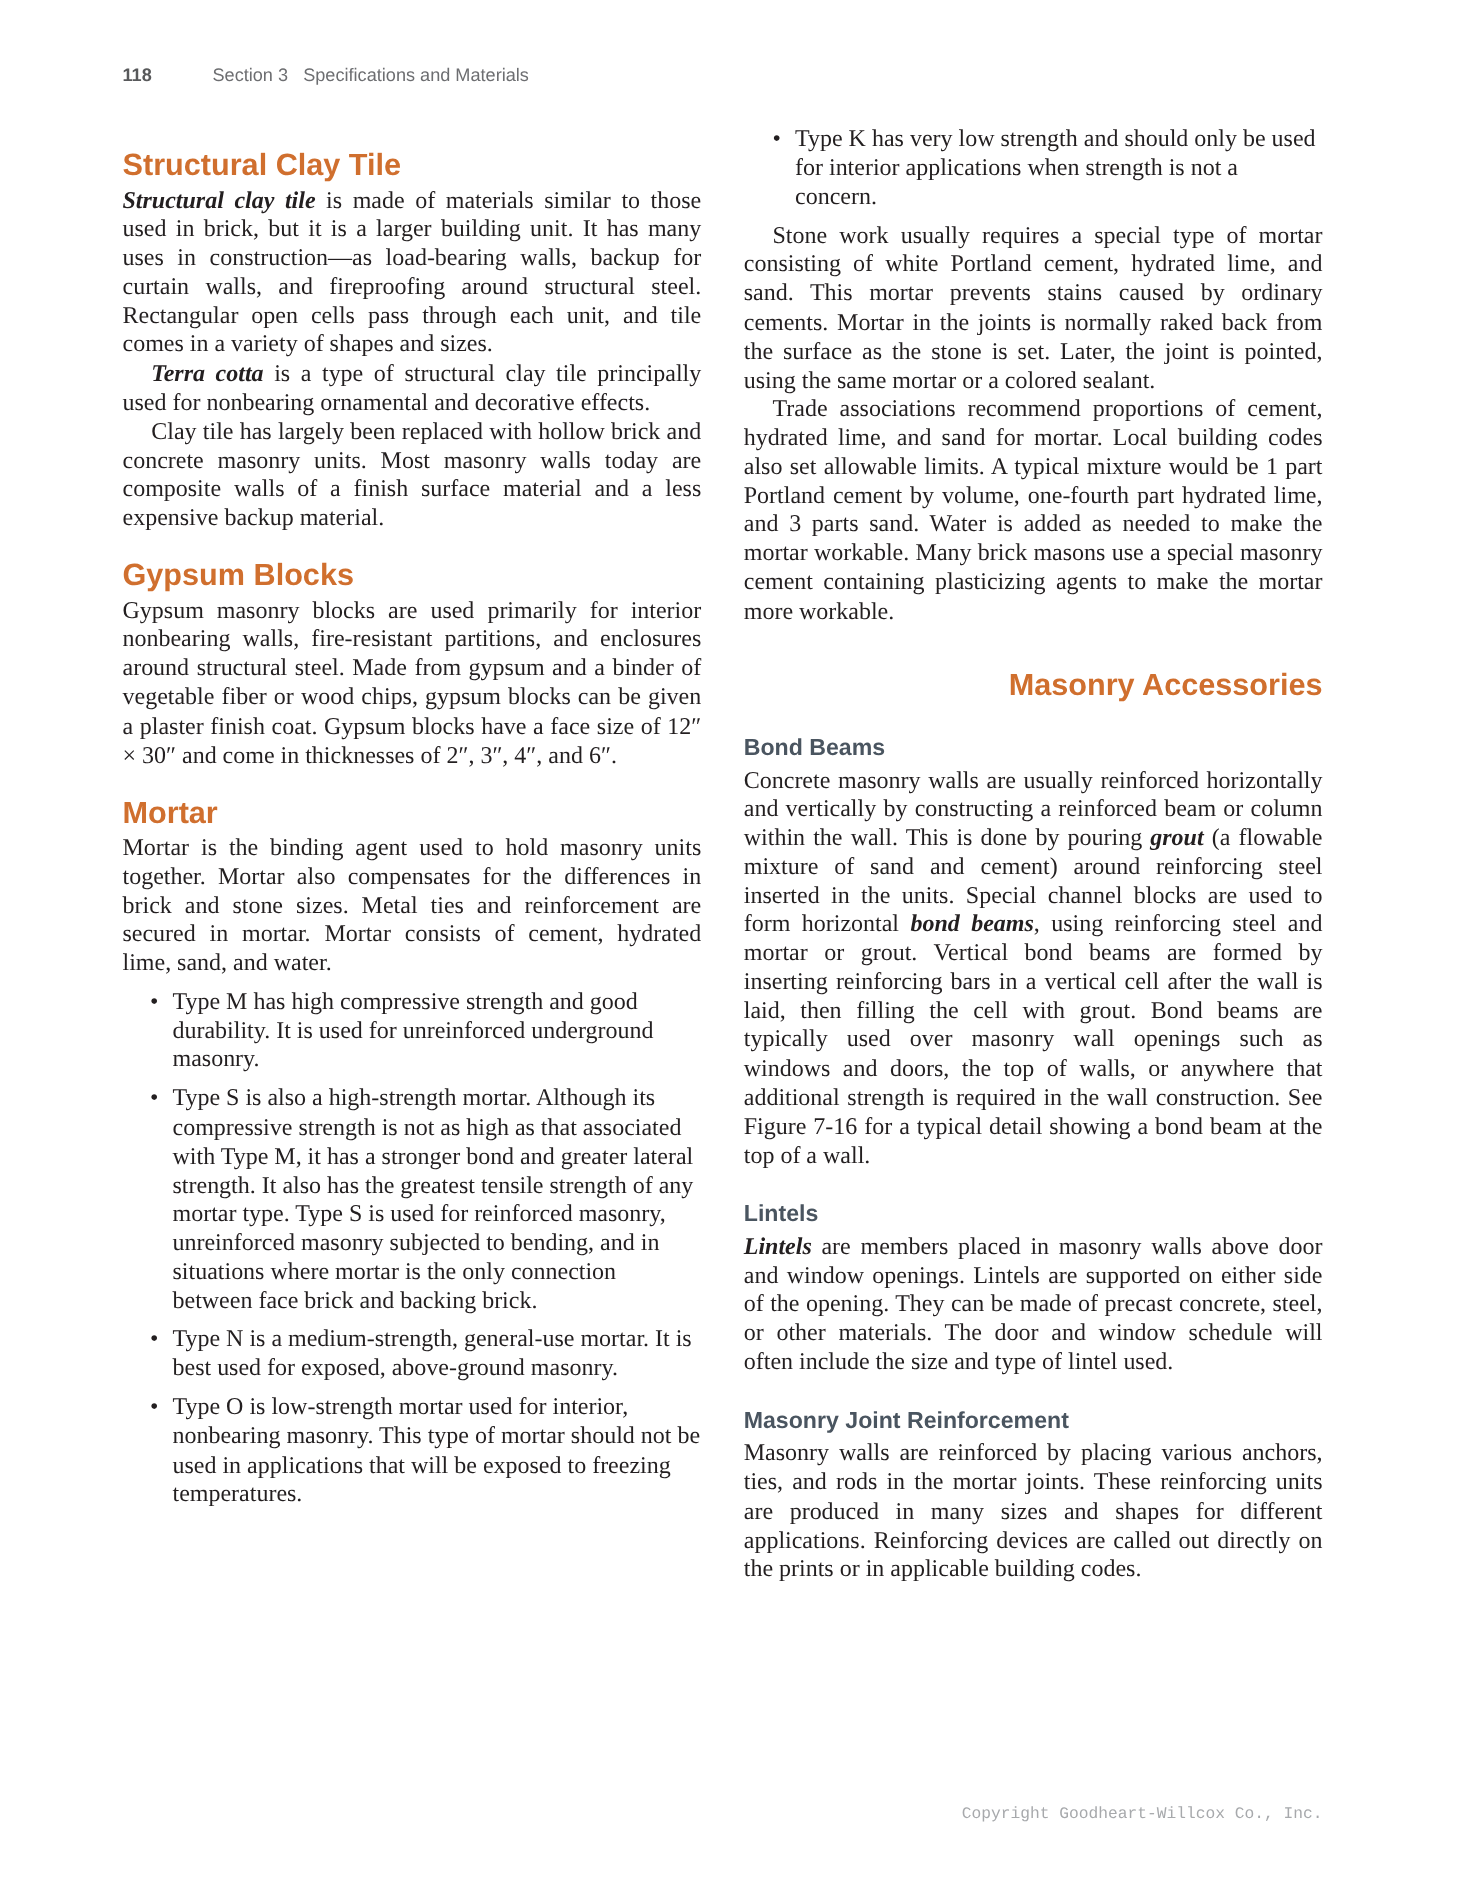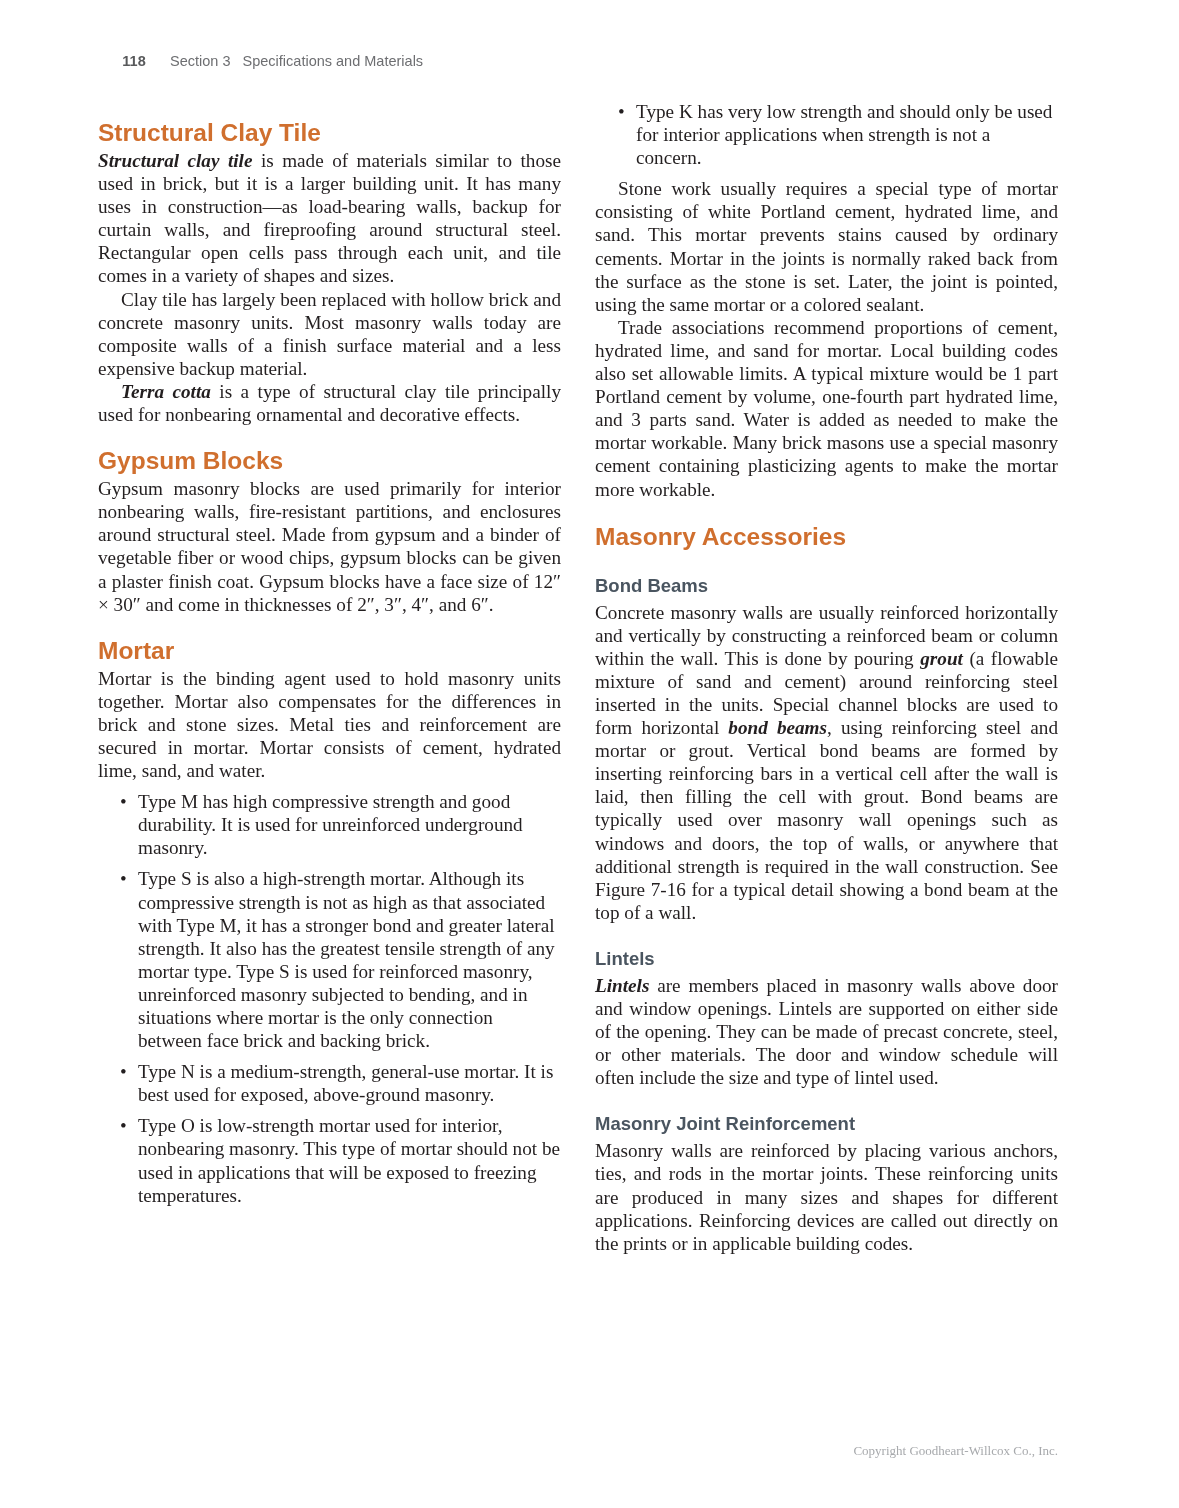--- a/index.html
+++ b/index.html
@@ -21,21 +21,20 @@
       font-family: "Liberation Sans", sans-serif;
       font-size: 14.5px;
       color: #6d6e71;
       white-space: nowrap;
     }
     .running-head .page-num {
       font-weight: bold;
       color: #58595b;
       display: inline-block;
       width: 72px;
-      text-align: center;
     }
     .col {
       position: absolute;
       top: 98px;
       width: 463px;
       font-family: "Liberation Serif", serif;
       font-size: 19.2px;
       line-height: 23.1px;
       text-align: justify;
     }
@@ -54,21 +53,21 @@
     }
     h3 {
       font-family: "Liberation Sans", sans-serif;
       font-weight: bold;
       font-size: 18.5px;
       line-height: 22px;
       color: #4a5560;
       margin: 24px 0 4px 0;
       text-align: left;
     }
-    .col-right h2.first-right { margin-top: 22px; }
+    .col-right h2.first-right { margin-top: 34px; text-align: right; }
     ul.types {
       list-style: none;
       margin: 8px 0 0 0;
       padding: 0;
       text-align: left;
     }
     ul.types li {
       position: relative;
       padding-left: 40px;
       margin-bottom: 8px;
@@ -80,39 +79,39 @@
     }
     ul.types.right { margin-top: 2px; margin-bottom: 6px; }
     ul.types.right li { padding-left: 41px; }
     ul.types.right li .bullet { left: 23px; }
     b { font-weight: normal; }
     .term { font-weight: bold; font-style: italic; }
     .footer {
       position: absolute;
       top: 1443px;
       right: 121px;
-      font-family: Liberation Serif, serif;
+      font-family: Liberation Mono, monospace;
       font-size: 13px;
       color: #a7a9ac;
       white-space: nowrap;
     }
   </style>
 </head>
 <body>
 
 <div class="running-head">
   <span class="page-num">118</span><span>Section 3</span>&nbsp;&nbsp;&nbsp;<span>Specifications and Materials</span>
 </div>
 
 <div class="col col-left">
 
   <h2>Structural Clay Tile</h2>
   <p><span class="term">Structural clay tile</span><span> is made of materials similar to those used in brick, but it is a larger building unit. It has many uses in construction—as load-bearing walls, backup for curtain walls, and fireproofing around structural steel. Rectangular open cells pass through each unit, and tile comes in a variety of shapes and sizes.</span></p>
+  <p class="indent"><span class="term">Terra cotta</span><span> is a type of structural clay tile principally used for nonbearing ornamental and decorative effects.</span></p>
   <p class="indent">Clay tile has largely been replaced with hollow brick and concrete masonry units. Most masonry walls today are composite walls of a finish surface material and a less expensive backup material.</p>
-  <p class="indent"><span class="term">Terra cotta</span><span> is a type of structural clay tile principally used for nonbearing ornamental and decorative effects.</span></p>
 
   <h2>Gypsum Blocks</h2>
   <p>Gypsum masonry blocks are used primarily for interior nonbearing walls, fire-resistant partitions, and enclosures around structural steel. Made from gypsum and a binder of vegetable fiber or wood chips, gypsum blocks can be given a plaster finish coat. Gypsum blocks have a face size of 12″ × 30″ and come in thicknesses of 2″, 3″, 4″, and 6″.</p>
 
   <h2>Mortar</h2>
   <p>Mortar is the binding agent used to hold masonry units together. Mortar also compensates for the differences in brick and stone sizes. Metal ties and reinforcement are secured in mortar. Mortar consists of cement, hydrated lime, sand, and water.</p>
 
   <ul class="types">
     <li>
       <span class="bullet">•</span><b>Type M</b><span> has high compressive strength and good durability. It is used for unreinforced underground masonry.</span>

